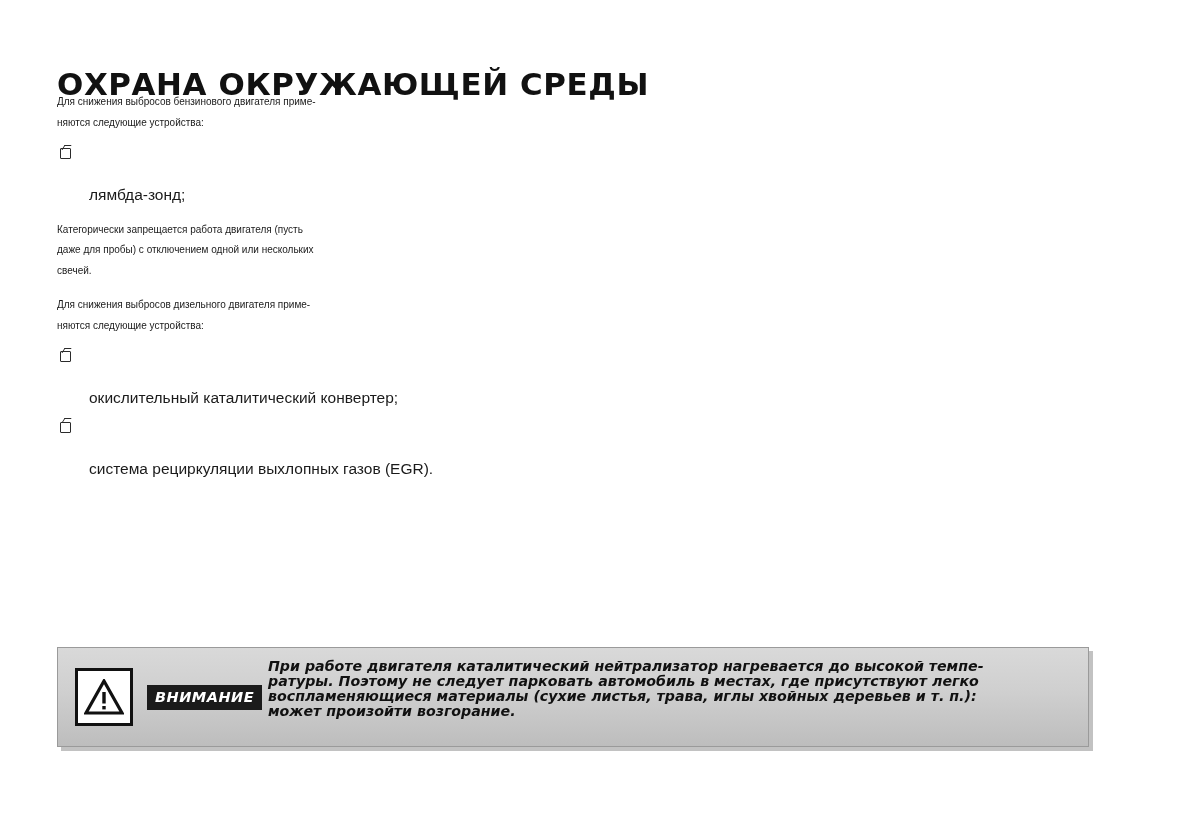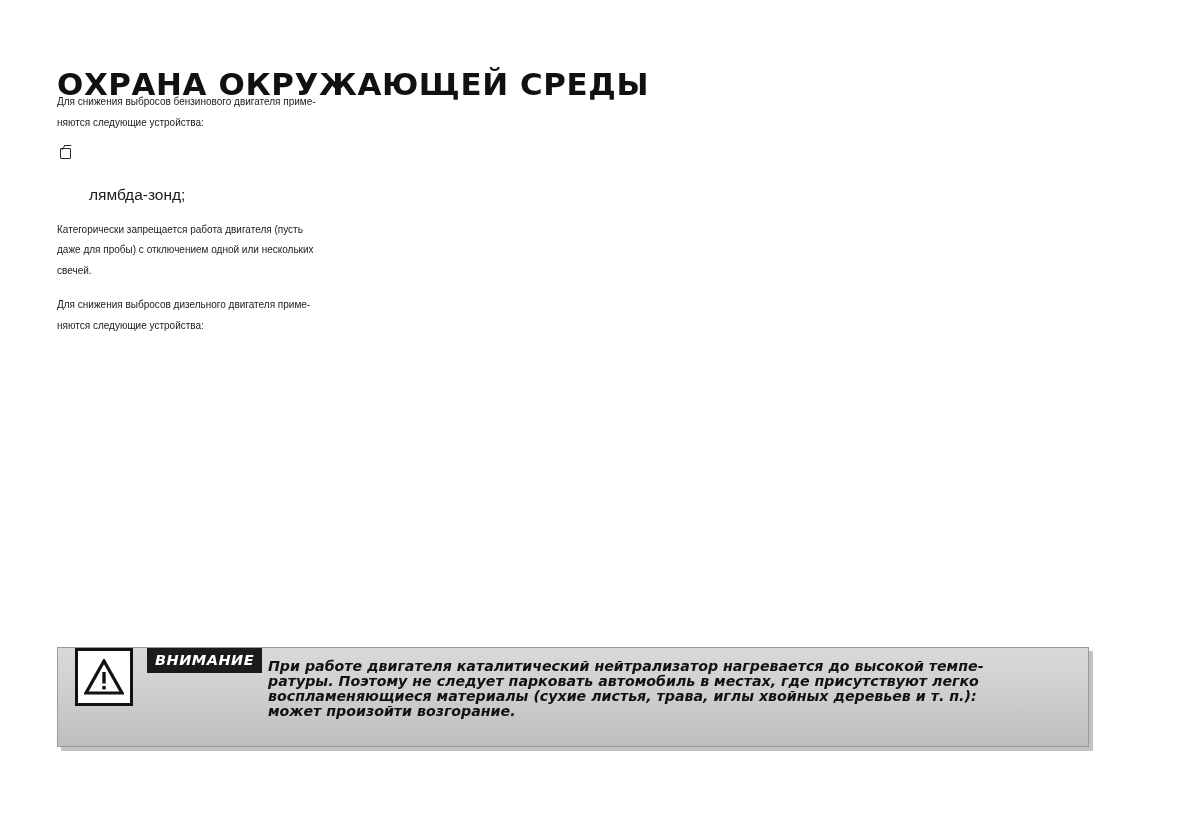--- a/index.html
+++ b/index.html
@@ -109,21 +109,21 @@
     border: 1px solid #9a9a9a;
     box-sizing: border-box;
     box-shadow: 4px 4px 0 rgba(120,120,120,0.45);
     display: flex;
     align-items: stretch;
   }
 
   .warning-left {
     width: 210px;
     display: flex;
-    align-items: flex-start;
+    align-items: center;
     flex: none;
   }
 
   .warning-triangle-wrap {
     margin-left: 17px;
     width: 58px;
     height: 58px;
     background: #ffffff;
     border: 3px solid #111111;
     box-sizing: border-box;
@@ -181,20 +181,28 @@
     <p class="para">Категорически запрещается работа двигателя (пусть
 даже для пробы) с отключением одной или нескольких
 свечей.</p>
 
     <div class="gap-sm"></div>
 
     <p class="para">Для снижения выбросов дизельного двигателя приме-
 няются следующие устройства:</p>
 
     <ul class="bullet-list">
+      <li class="bullet-item">
+        <span class="bullet-marker"></span>
+        <span>окислительный каталитический конвертер;</span>
+      </li>
+      <li class="bullet-item">
+        <span class="bullet-marker"></span>
+        <span>система рециркуляции выхлопных газов (EGR).</span>
+      </li>
     </ul>
 
   </div>
 
   <div class="warning-box">
     <div class="warning-left">
       <div class="warning-triangle-wrap">
         <svg width="40" height="36" viewBox="0 0 40 36" aria-hidden="true">
           <polygon points="20,2 38,34 2,34" fill="none" stroke="#111111" stroke-width="3.2" stroke-linejoin="miter"></polygon>
           <rect x="18.3" y="13" width="3.4" height="11.5" fill="#111111"></rect>

